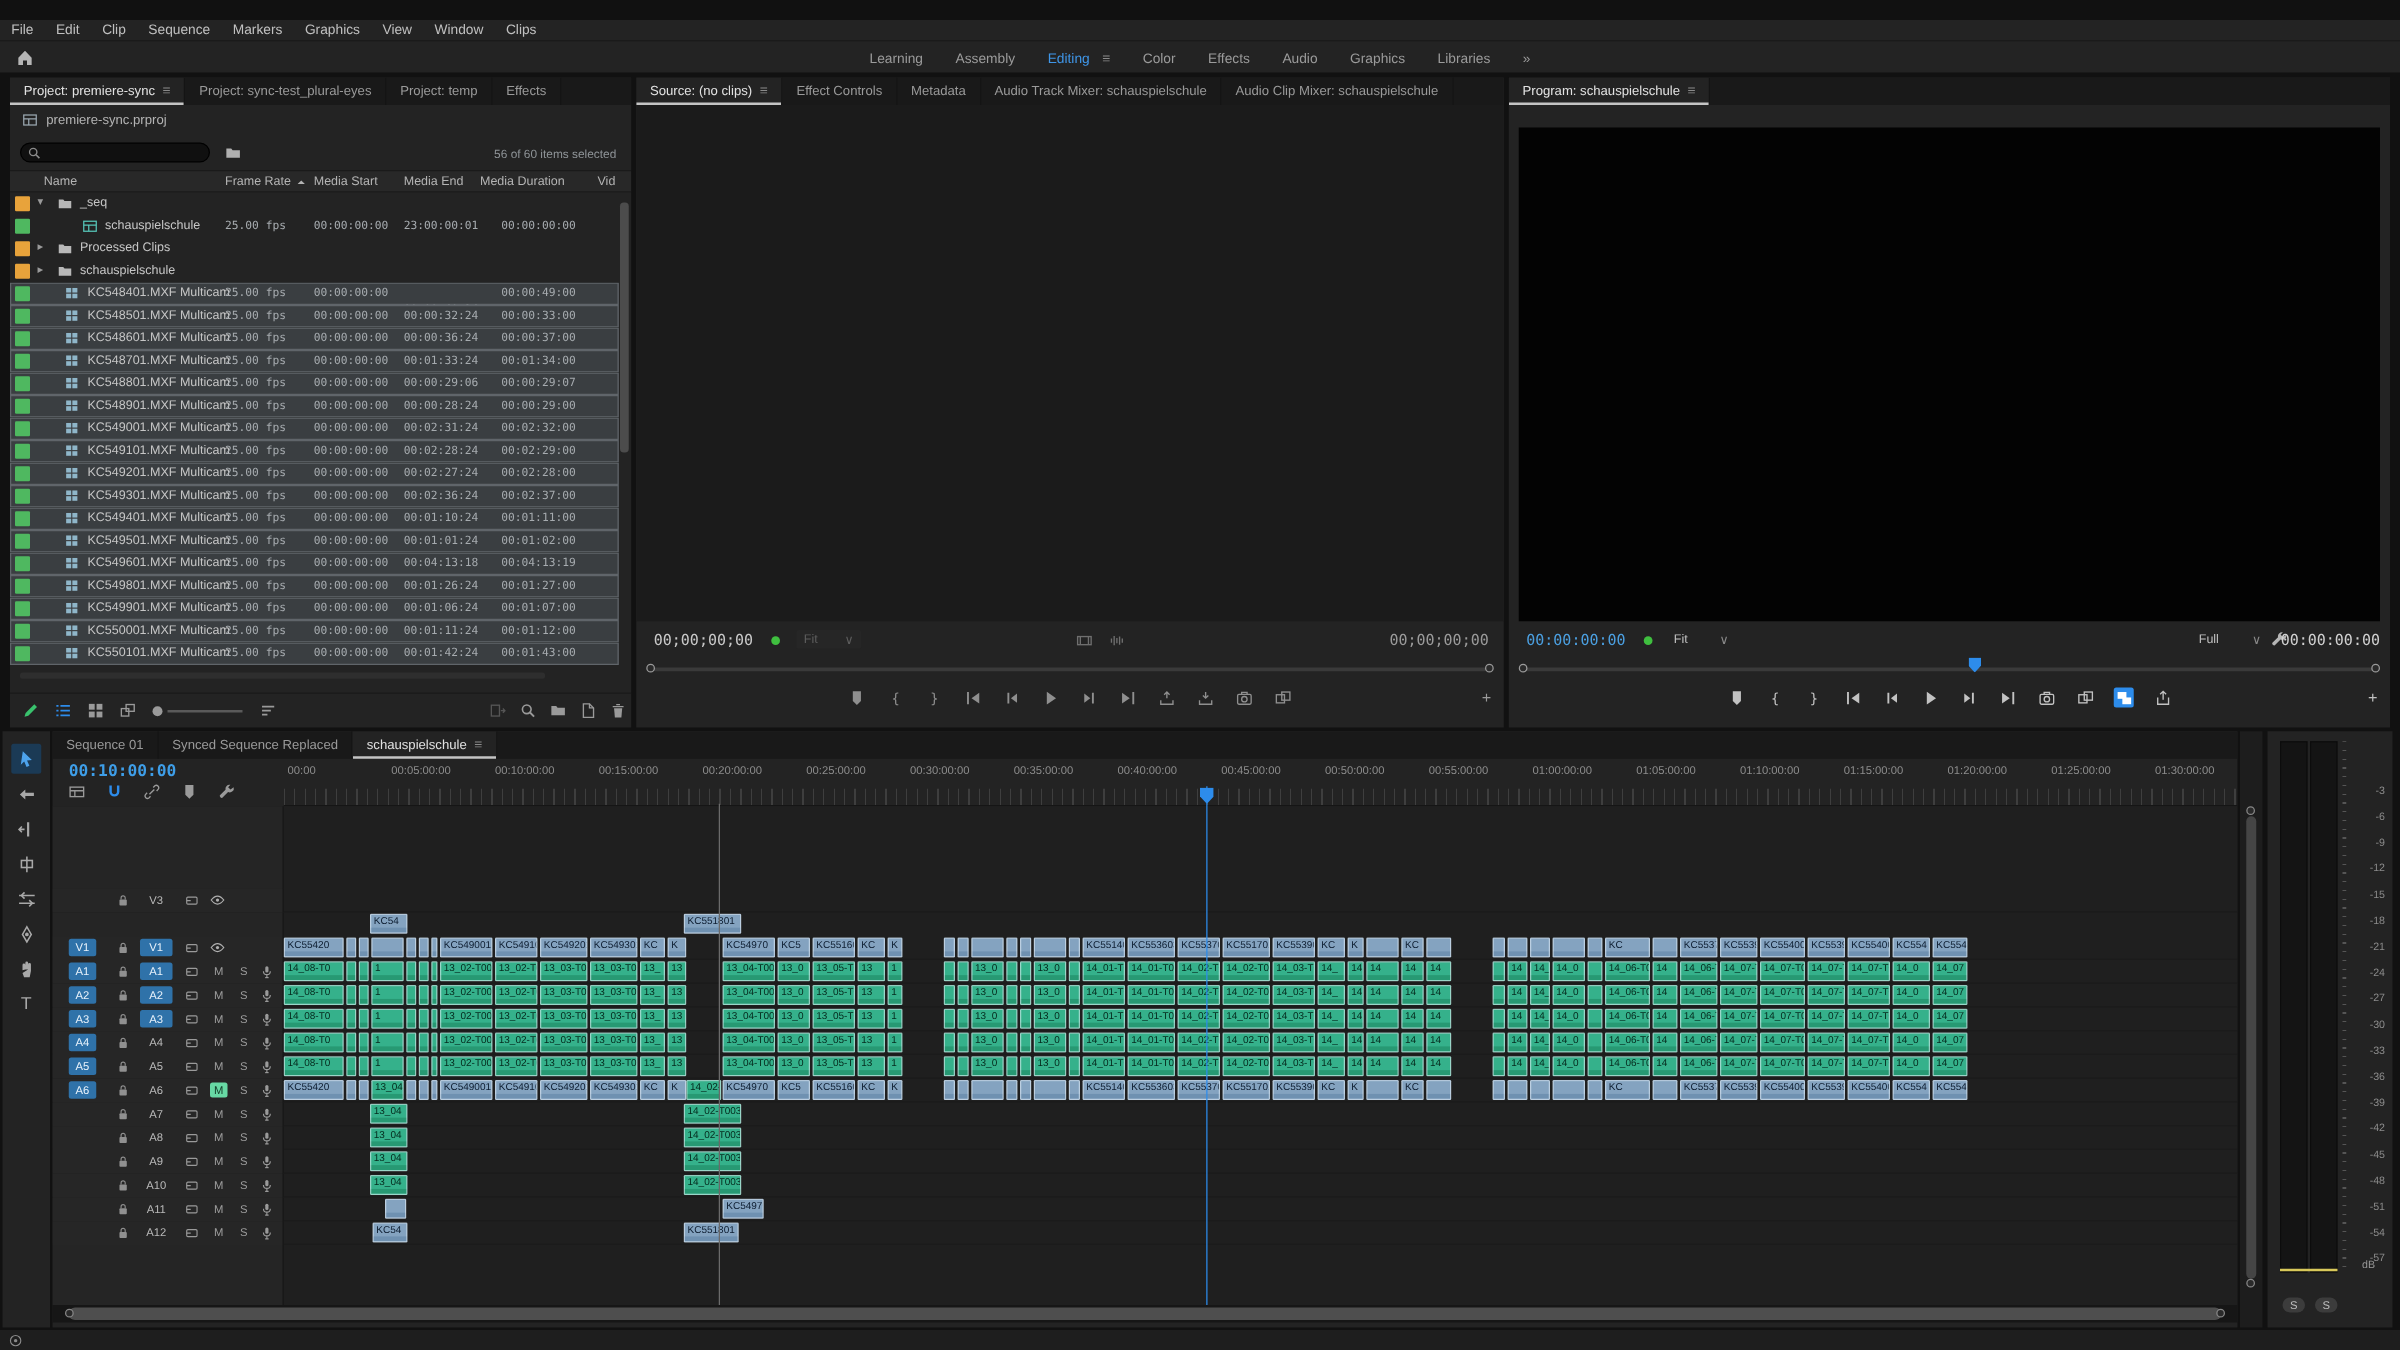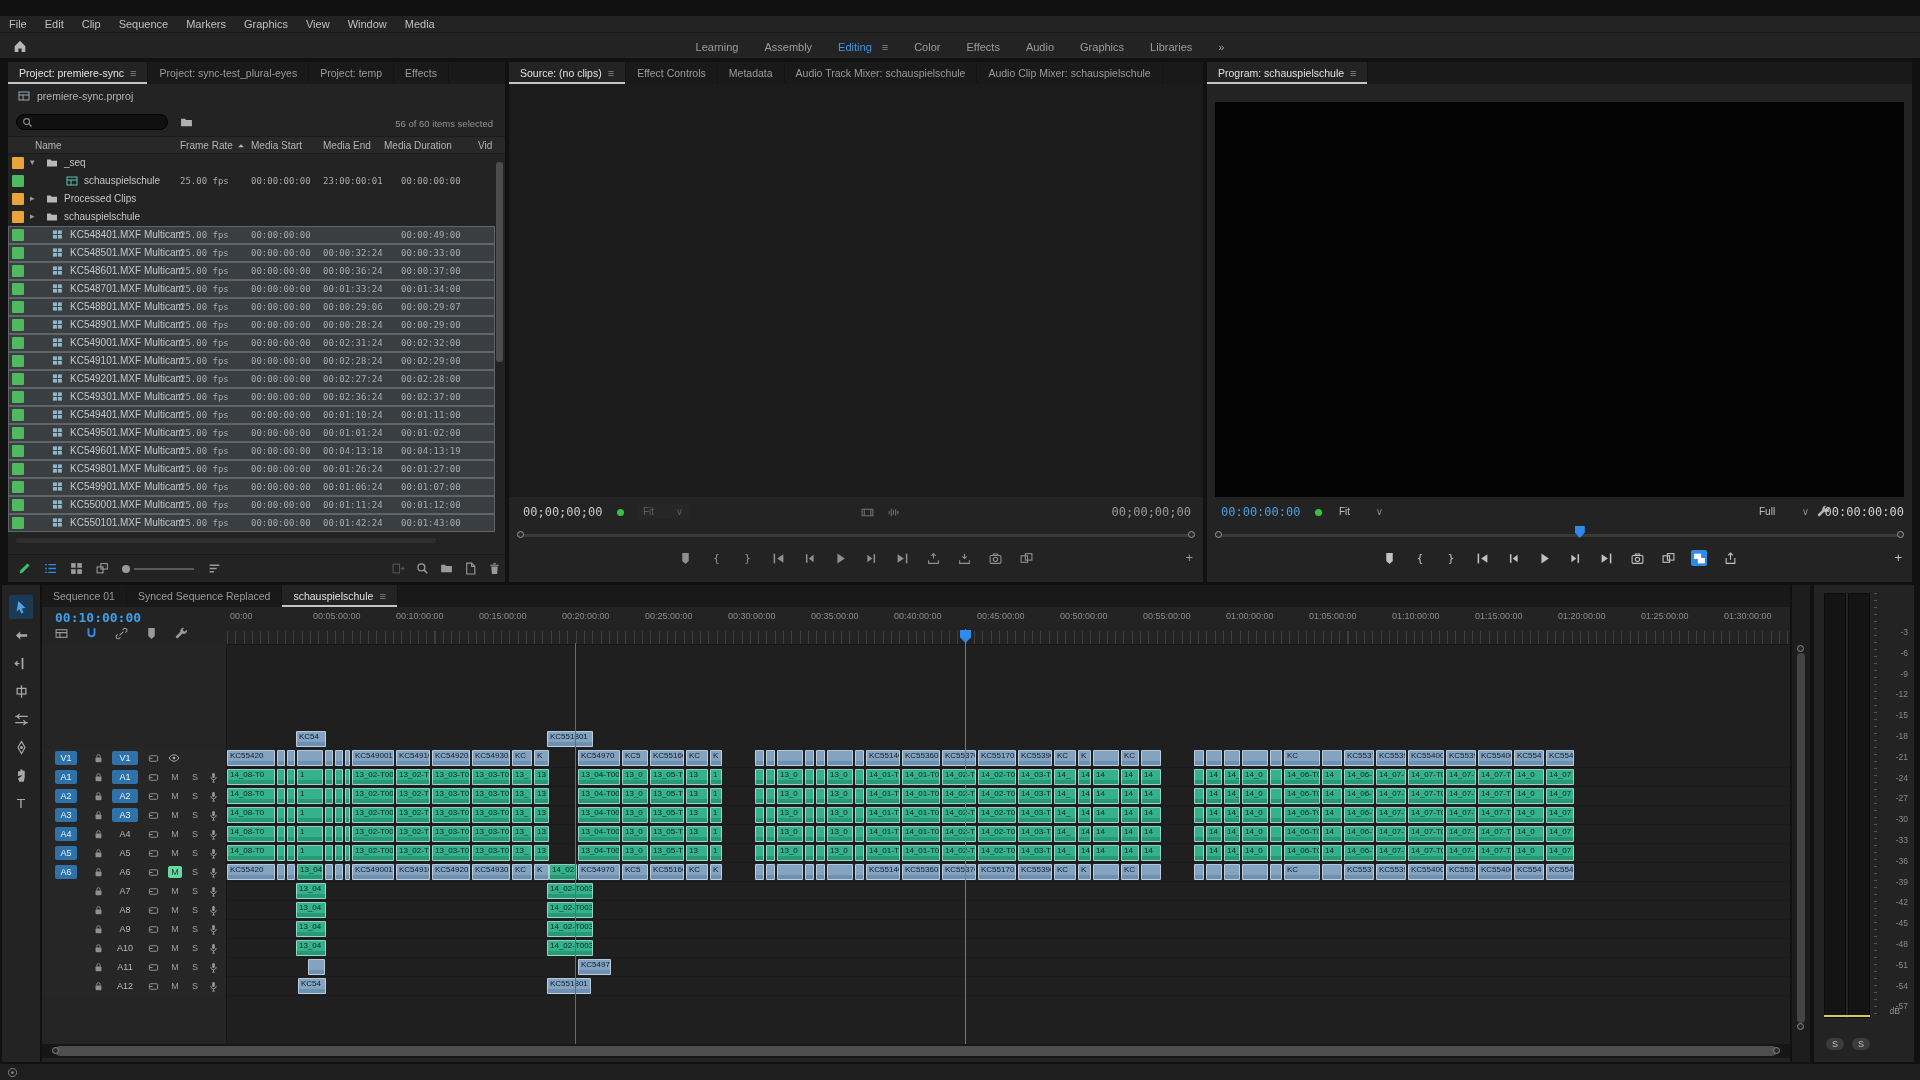--- a/index.html
+++ b/index.html
@@ -83,21 +83,21 @@
 
   <div id="menubar">
       <div class="menu-item">File</div>
       <div class="menu-item">Edit</div>
       <div class="menu-item">Clip</div>
       <div class="menu-item">Sequence</div>
       <div class="menu-item">Markers</div>
       <div class="menu-item">Graphics</div>
       <div class="menu-item">View</div>
       <div class="menu-item">Window</div>
-      <div class="menu-item">Media</div>
+      <div class="menu-item">Clips</div>
     </div>
 
   <div id="wsbar">
     <span class="ic abs" style="left:12px;top:5px;color:#b5b5b5;">
         <svg width="16" height="16" viewBox="0 0 12 12">
           <path d="M2 6.2L6 2l4 4.2V10.5H7.2V7.8H4.8v2.7H2z" fill="currentColor"></path>
         </svg>
       </span>
     <div id="ws-tabs">
         <div class="ws-tab">Learning</div>
@@ -924,20 +924,43 @@
         <span class="rlabel" style="left: 999px;">01:00:00:00</span>
         <span class="rlabel" style="left: 1082px;">01:05:00:00</span>
         <span class="rlabel" style="left: 1165px;">01:10:00:00</span>
         <span class="rlabel" style="left: 1248px;">01:15:00:00</span>
         <span class="rlabel" style="left: 1331px;">01:20:00:00</span>
         <span class="rlabel" style="left: 1414px;">01:25:00:00</span>
         <span class="rlabel" style="left: 1497px;">01:30:00:00</span>
       </div>
     <div class="abs" style="left:0;top:60px;width:1748px;height:399px;background:#1f1f1f;" id="tl-content">
         <div style="position: absolute; left: 0px; top: 0px; width: 185px; height: 399px; background: rgb(37, 37, 37); border-right: 1px solid rgb(22, 22, 22);"></div>
+        <div class="trk-row" style="top: 66px;">
+          <div class="trk-head">
+            <span class="ic" style="color: rgb(144, 144, 144); position: absolute; left: 51px; top: 4px;">
+              <svg width="11" height="11" viewBox="0 0 12 12">
+                <rect x="2.8" y="5" width="6.4" height="5.2" rx="0.8" fill="currentColor"></rect>
+                <path d="M4.2 5V3.6a1.8 1.8 0 013.6 0V5" fill="none" stroke="currentColor"></path>
+              </svg>
+            </span>
+            <div class="namechip">V3</div>
+            <span class="ic" style="color: rgb(154, 154, 154); position: absolute; left: 106px; top: 4px;">
+              <svg width="11" height="11" viewBox="0 0 12 12">
+                <rect x="1.5" y="3" width="9" height="6" rx="1" fill="none" stroke="currentColor"></rect>
+                <path d="M1.5 6H5" stroke="currentColor"></path>
+              </svg>
+            </span>
+            <span class="ic" style="color: rgb(176, 176, 176); position: absolute; left: 126px; top: 3px;">
+              <svg width="12" height="12" viewBox="0 0 12 12">
+                <path d="M1 6c1.6-2.2 3.2-3.2 5-3.2S9.4 3.8 11 6c-1.6 2.2-3.2 3.2-5 3.2S2.6 8.2 1 6z" fill="none" stroke="currentColor"></path>
+                <circle cx="6" cy="6" r="1.3" fill="currentColor"></circle>
+              </svg>
+            </span>
+          </div>
+        </div>
         <div class="trk-row" style="top: 104px;">
           <div class="trk-head">
             <div class="srcchip bluechip">V1</div>
             <span class="ic" style="color: rgb(144, 144, 144); position: absolute; left: 51px; top: 4px;">
               <svg width="11" height="11" viewBox="0 0 12 12">
                 <rect x="2.8" y="5" width="6.4" height="5.2" rx="0.8" fill="currentColor"></rect>
                 <path d="M4.2 5V3.6a1.8 1.8 0 013.6 0V5" fill="none" stroke="currentColor"></path>
               </svg>
             </span>
             <div class="namechip bluechip">V1</div>

